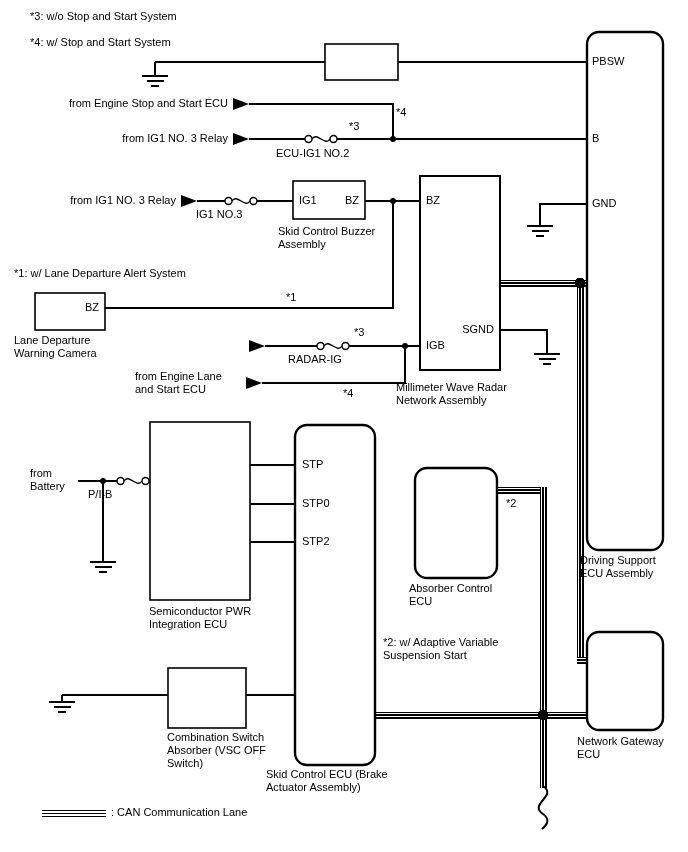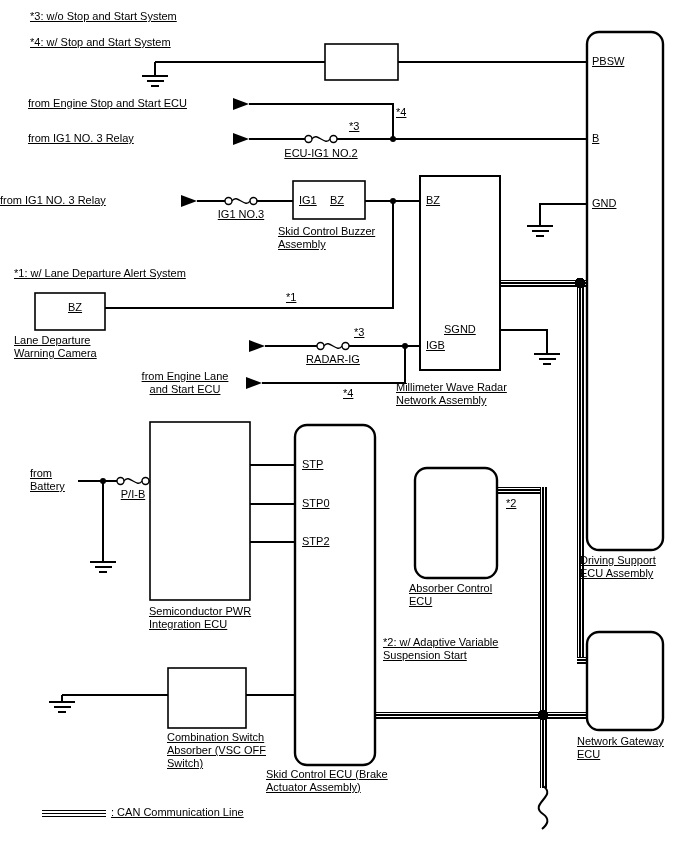--- a/index.html
+++ b/index.html
@@ -3,23 +3,23 @@
 <meta charset="utf-8">
 <style>
   * { margin:0; padding:0; box-sizing:border-box; }
   html,body { background:#fff; }
   .canvas {
     position:relative; width:688px; height:852px; background:#ffffff;
     font-family:"Liberation Sans", sans-serif; font-size:11px; color:#000;
     overflow:hidden;
   }
   .canvas svg { position:absolute; left:0; top:0; }
-  .t { position:absolute; white-space:nowrap; line-height:12px;text-decoration:underline; }
-  .tr { text-align:left; }
-  .tc { text-align:center; }
+  .t { position:absolute; white-space:nowrap; line-height:12px; }
+  .tr { text-align:right; }
+  .tc { text-align:left; }
 </style>
 </head>
 <body>
 
 <div class="canvas">
 
 <svg width="688" height="852" viewBox="0 0 688 852">
 
   <g shape-rendering="crispEdges">
 
@@ -203,15 +203,15 @@
 <div class="t" style="left:409px;top:582px">Absorber Control</div>
 <div class="t" style="left:409px;top:595px">ECU</div>
 
 <div class="t" style="left:577px;top:735px">Network Gateway</div>
 <div class="t" style="left:577px;top:748px">ECU</div>
 
 <div class="t" style="left:167px;top:731px">Combination Switch</div>
 <div class="t" style="left:167px;top:744px">Absorber (VSC OFF</div>
 <div class="t" style="left:167px;top:757px">Switch)</div>
 
-<div class="t" style="left:111px;top:806px">: CAN Communication Line</div>
+<div class="t" style="left:111px;top:806px">: CAN Communication Lane</div>
 
 </div>
 
 </body></html>

